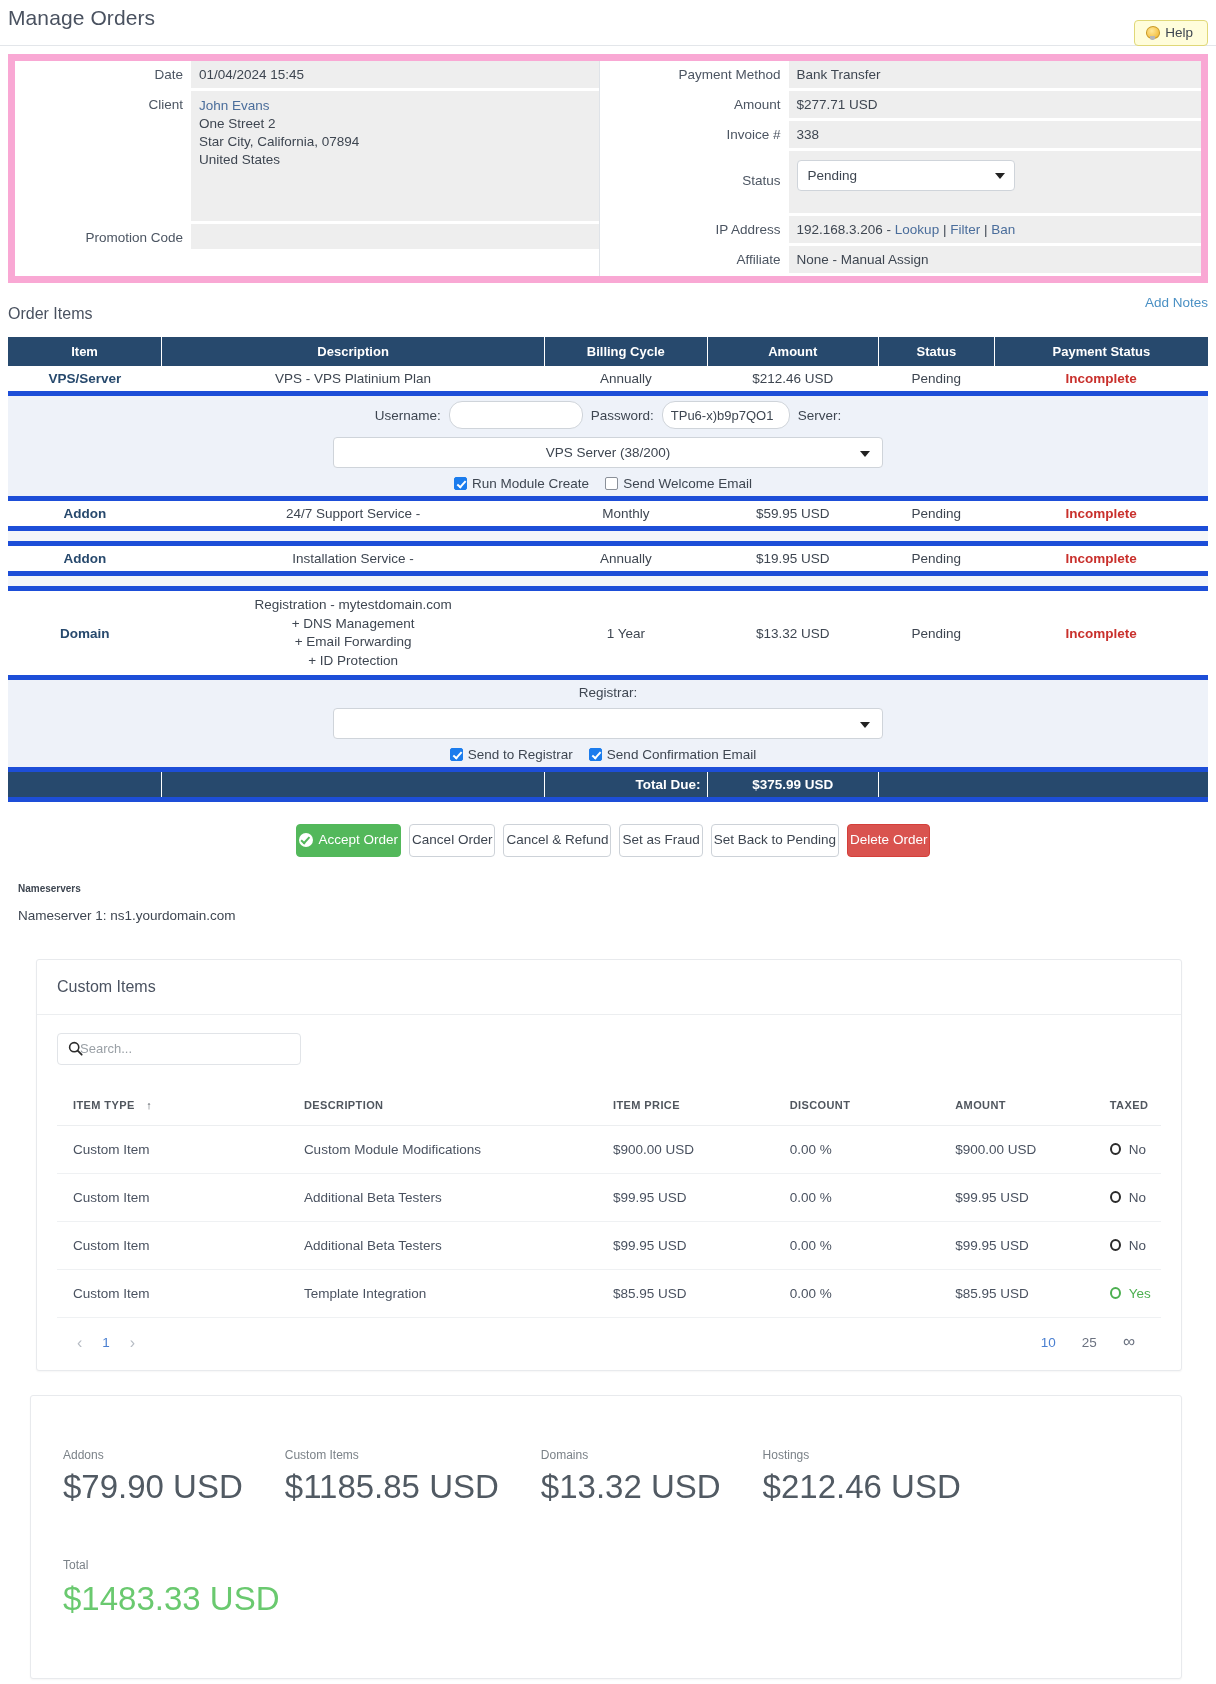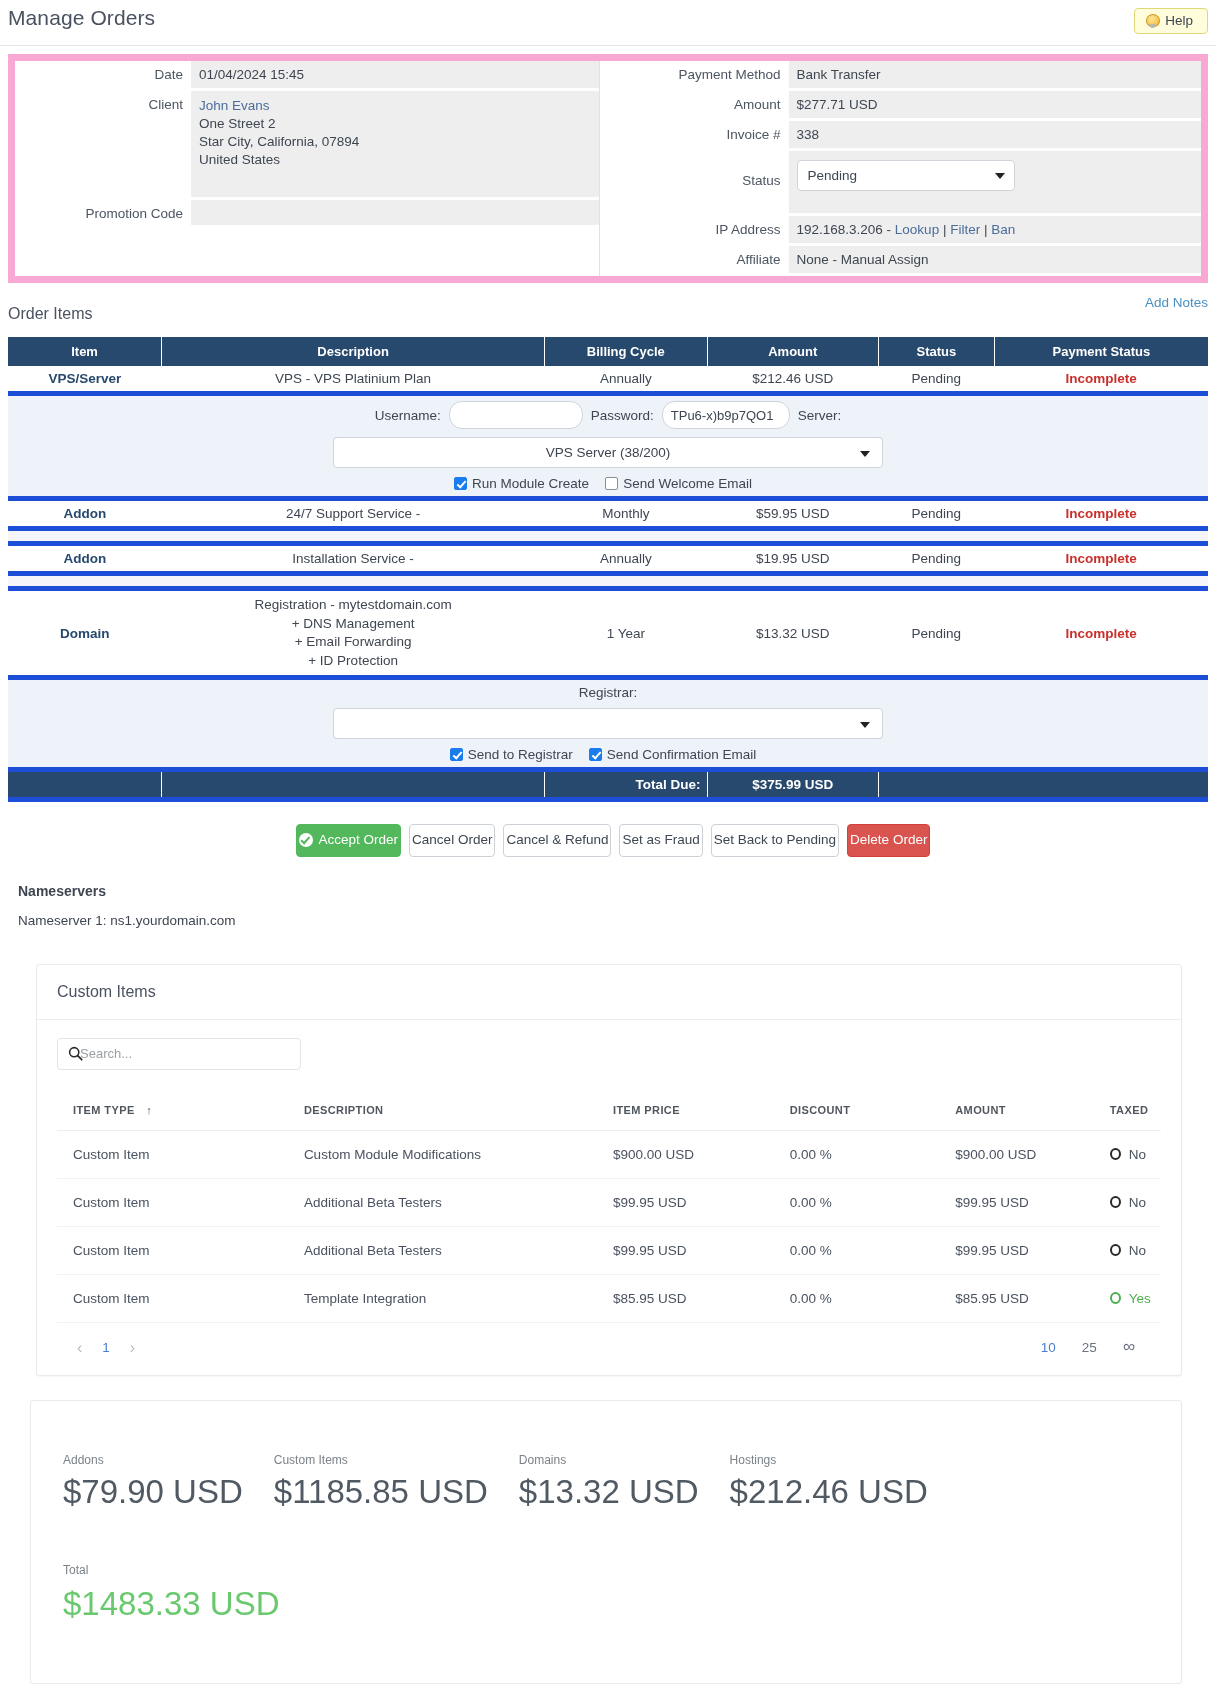--- a/index.html
+++ b/index.html
@@ -24,21 +24,21 @@
   .page-title {
     position: absolute;
     left: 8px; top: 6px;
     font-size: 21px;
     font-weight: 400;
     color: #4a5260;
     letter-spacing: .1px;
   }
   .help-btn {
     position: absolute;
-    right: 8px; top: 8px;
+    right: 8px; top: 20px;
     background: #fffddb;
     border: 1px solid #e0d878;
     border-radius: 4px;
     padding: 5px 14px 5px 10px;
     font-size: 13.5px;
     color: #3e4651;
     cursor: pointer;
     display: flex;
     align-items: center;
     gap: 6px;
@@ -92,21 +92,21 @@
     flex: 1;
     background: #eeeeee;
     padding: 6px 8px;
     font-size: 13.5px;
     color: #3e4651;
     border-bottom: 2px solid #fff;
     min-height: 26px;
   }
   .link { color: #4a6d9b; text-decoration: none; cursor: pointer; }
   .addr-line { display: block; line-height: 18px; }
-  .client-value { padding-bottom: 28px; }
+  .client-value { padding-bottom: 52px; }
   .status-cell {
     background: #eeeeee;
     padding: 9px 8px 22px 8px;
     border-bottom: 2px solid #fff;
   }
   .select-box {
     position: relative;
     width: 218px;
     height: 31px;
     background: #fff;
@@ -301,21 +301,21 @@
     position: absolute;
     left: 4.6px; top: 2px;
     width: 3px; height: 6.5px;
     border: solid #53b85b;
     border-width: 0 2px 2px 0;
     transform: rotate(42deg);
   }
 
   
   .ns-block { margin: 26px 0 0 18px; }
-  .ns-title { font-weight: bold; font-size: 14px; color: #3e4651; }
+  .ns-title { font-weight: bold; font-size: 10px; color: #3e4651; }
   .ns-line { margin-top: 14px; font-size: 13.5px; color: #3e4651; }
 
   
   .card {
     margin: 36px 34px 0 36px;
     border: 1px solid #e8eaed;
     border-radius: 3px;
     background: #fff;
     box-shadow: 0 1px 2px rgba(0,0,0,.04);
   }
@@ -402,21 +402,21 @@
   
   .summary {
     margin: 24px 34px 0 30px;
     border: 1px solid #e8eaed;
     border-radius: 3px;
     background: #fff;
     box-shadow: 0 1px 2px rgba(0,0,0,.04);
     padding: 52px 32px 60px 32px;
     min-height: 280px;
   }
-  .sum-row { display: flex; gap: 1px; }
+  .sum-row { display: flex; gap: 12px; }
   .sum-item { padding-right: 30px; }
   .sum-label { font-size: 12px; color: #7b8288; margin-bottom: 6px; }
   .sum-value { font-size: 33px; font-weight: 300; color: #515a63; white-space: nowrap; }
   .sum-total { margin-top: 52px; }
   .sum-total .sum-label { margin-bottom: 8px; }
   .sum-total .sum-value { color: #6ac96f; font-size: 33px; }
 </style>
 </head>
 <body>
 

